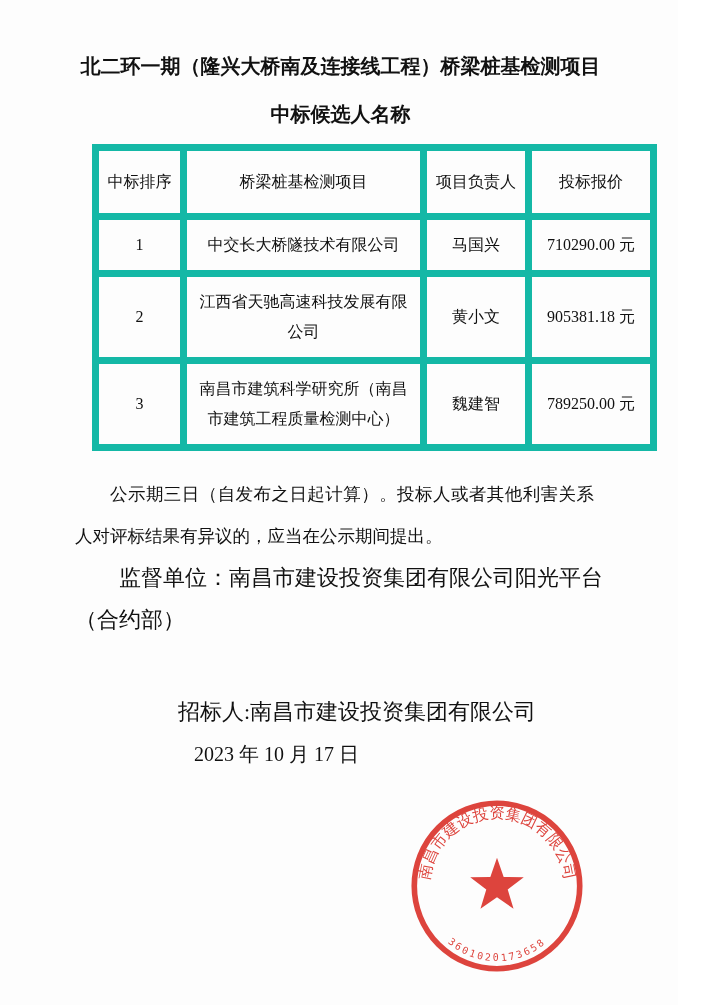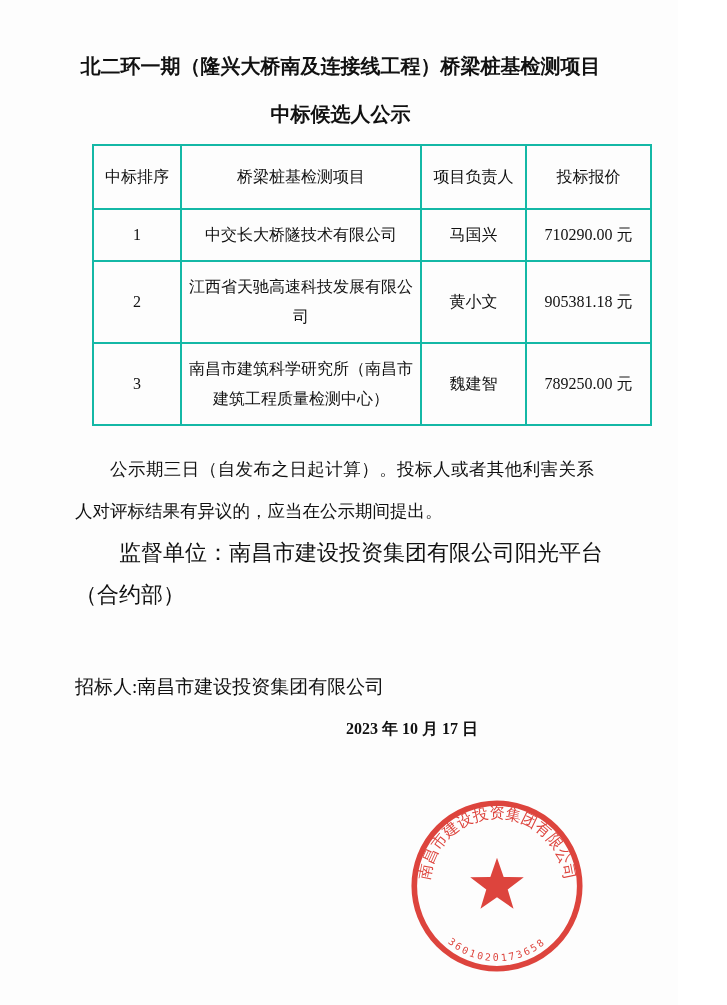--- a/index.html
+++ b/index.html
@@ -34,21 +34,21 @@
     margin:0 0 14px 0;
   }
   table.bid-table{
     border-collapse:collapse;
     table-layout:fixed;
     width:558px;
     margin:6px 0 22px 17px;
     font-size:16px;
   }
   table.bid-table td, table.bid-table th{
-    border:2px solid #14b8a6;
+    border:7px solid #14b8a6;
     text-align:center;
     vertical-align:middle;
     padding:10px 6px;
     line-height:30px;
     font-weight:normal;
     word-break:break-all;
   }
   table.bid-table th{height:42px;}
   .notice-par{
     font-size:17.5px;
@@ -57,50 +57,49 @@
     text-indent:2em;
     margin:10px 12px 0 0;
   }
   .info-line{
     font-size:22px;
     line-height:42px;
     text-indent:2em;
     margin:0;
   }
   .bidder-line{
-    font-size:19px;
+    font-size:22px;
     line-height:42px;
     margin:50px 70px 0 0;
-    text-align:left;
+    text-align:right;
   }
   .date-line{
-    font-size:16px;
+    font-size:20px;
     line-height:42px;
     margin:0 128px 0 0;
-    text-align:right;
-    font-weight:bold;
+    text-align:center;
   }
   .seal{
     position:absolute;
     left:403px;
     top:792px;
     width:188px;
     height:188px;
     opacity:0.85;
     pointer-events:none;
   }
 </style>
 </head>
 <body>
 
 <div class="page">
 
   <h1 class="title">
     <span>北二环一期（隆兴大桥南及连接线工程）桥梁桩基检测项目</span><br>
-    <span>中标候选人公示</span>
+    <span>中标候选人名称</span>
   </h1>
 
 
 
   <table class="bid-table">
     <colgroup>
       <col style="width:88px">
       <col style="width:240px">
       <col style="width:105px">
       <col style="width:125px">

